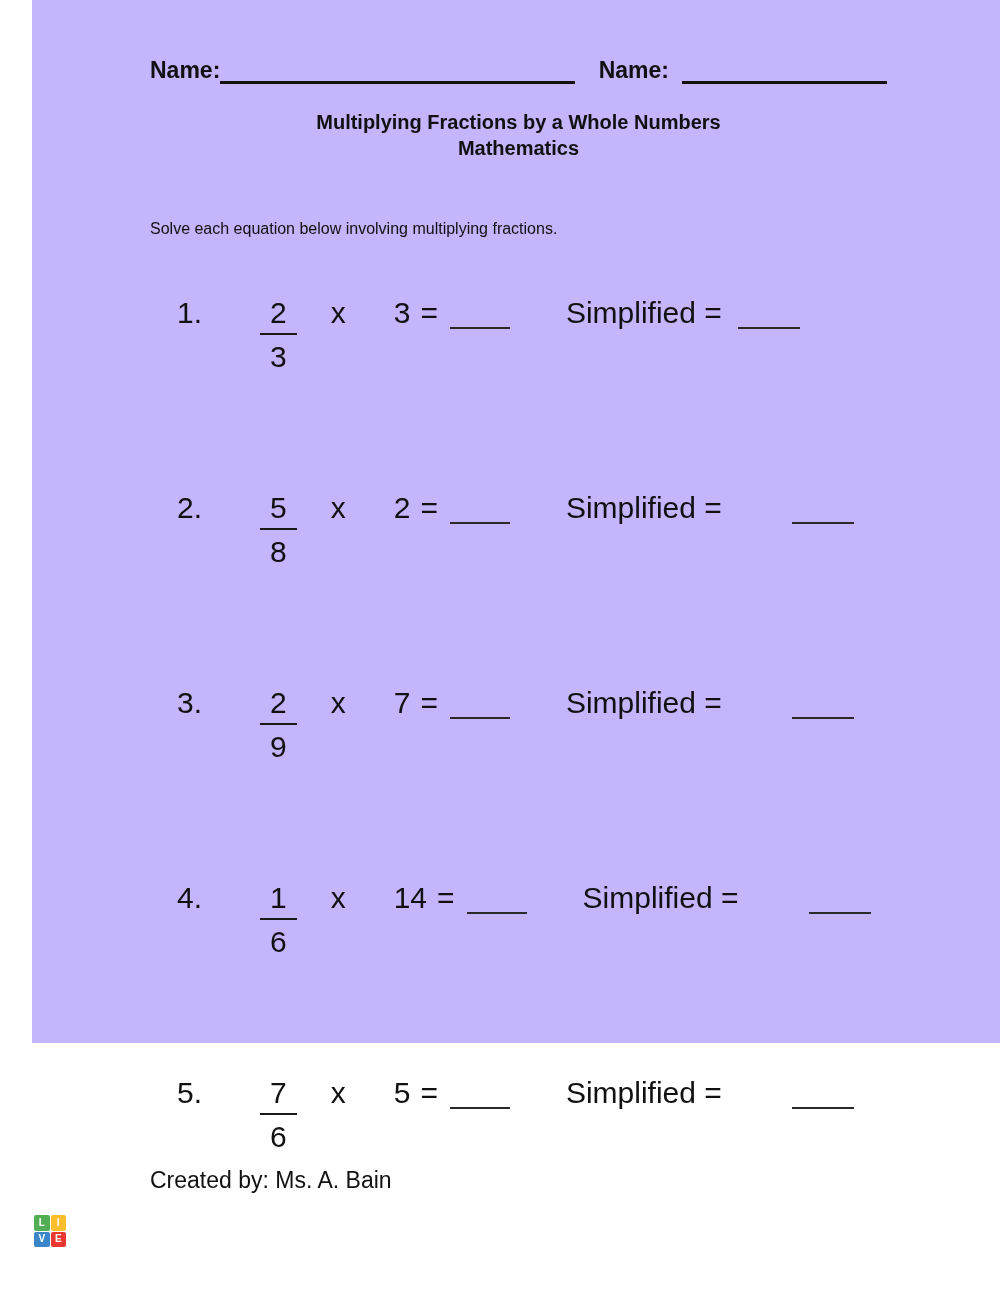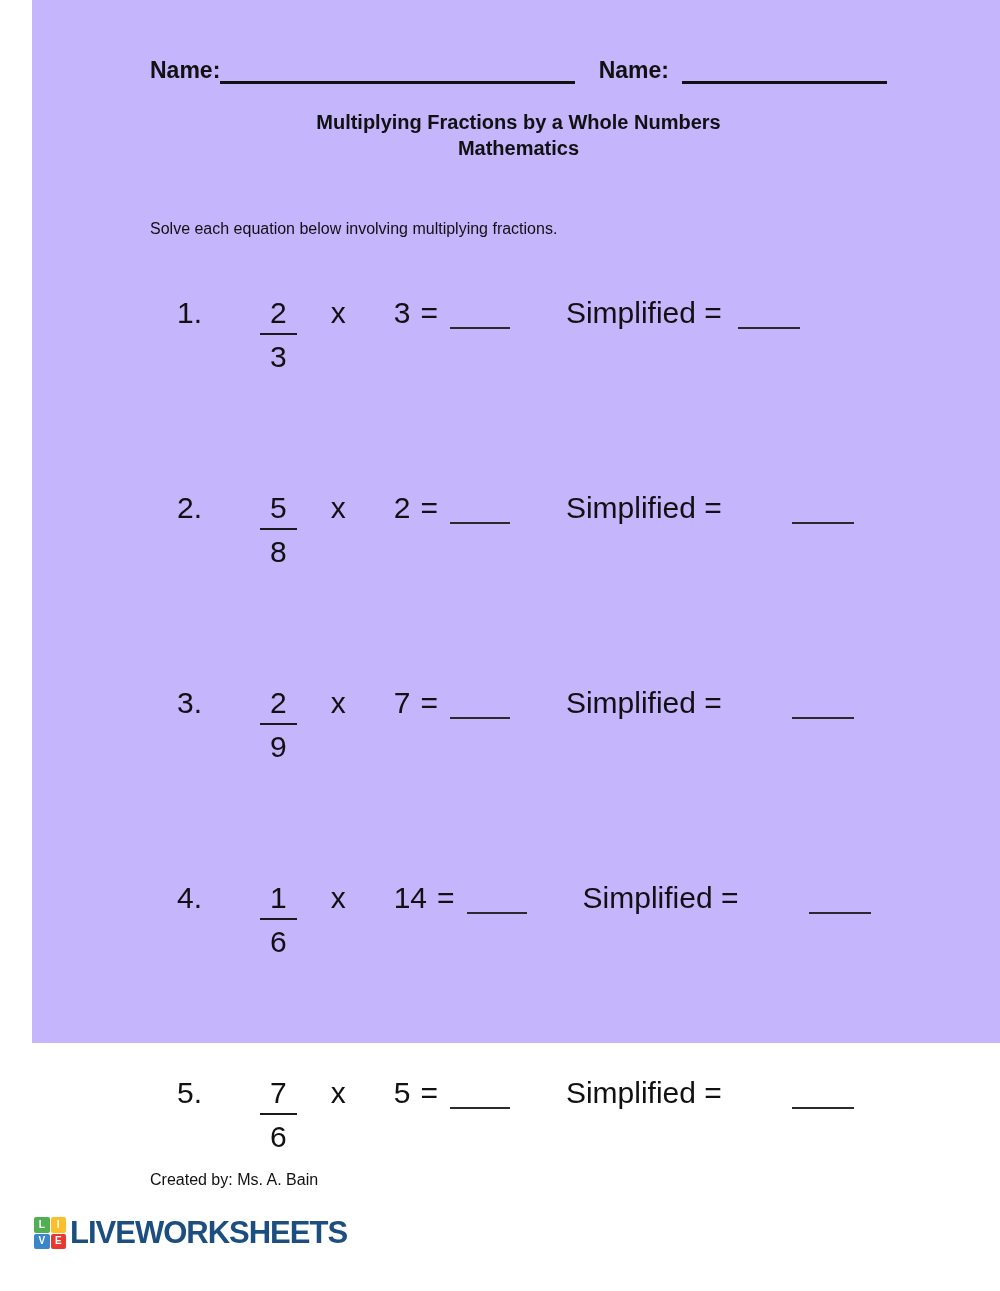--- a/index.html
+++ b/index.html
@@ -94,21 +94,21 @@
     border-bottom: 2px solid #2a2a2a;
   }
   .blank1 { margin-left: 12px; width: 60px; }
   .simplified { margin-left: 56px; }
   .blank2 { margin-left: 70px; width: 62px; }
   .problem:first-child .blank2 { margin-left: 16px; }
 
   
   .created-by {
     margin-top: 10px;
-    font-size: 16px;
+    font-size: 23px;
     line-height: 26px;
   }
   .logo-row {
     display: flex;
     align-items: center;
     margin-top: 22px;
     padding-left: 2px;
   }
   .logo-grid {
     width: 32px;
@@ -234,15 +234,14 @@
     <div class="created-by">Created by: Ms. A. Bain</div>
   </div>
 
   <div class="logo-row">
     <span class="logo-grid">
       <span class="sq" style="background-color: rgb(82, 174, 82);">L</span>
       <span class="sq" style="background-color: rgb(253, 190, 44);">I</span>
       <span class="sq" style="background-color: rgb(58, 134, 200);">V</span>
       <span class="sq" style="background-color: rgb(232, 56, 47);">E</span>
     </span>
-    <span class="wordmark" style="color: rgb(29, 78, 128);">LIVEWORKSHEETS</span>
   </div>
 </div>
 
 </body></html>

